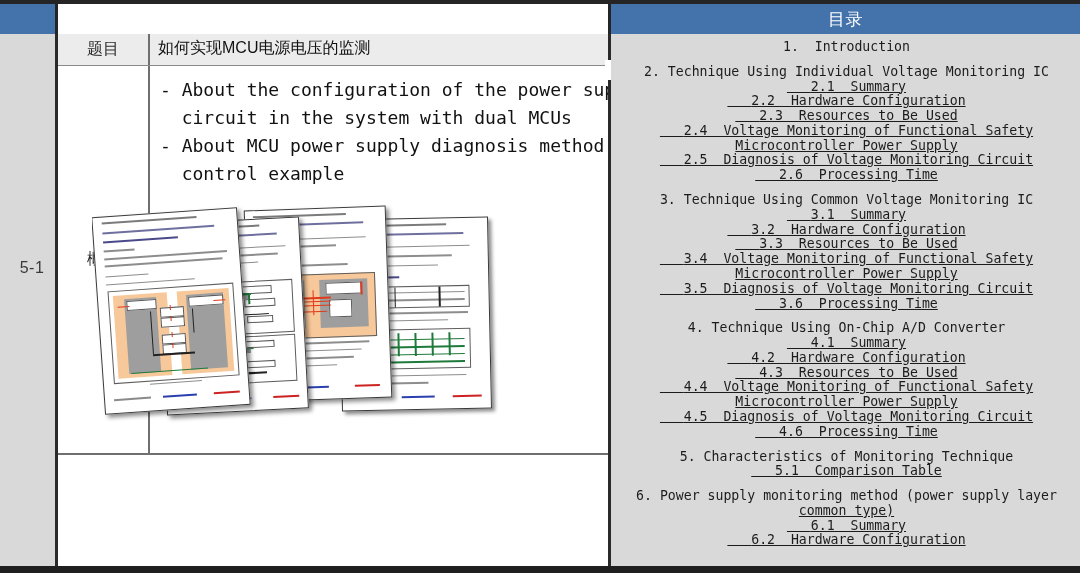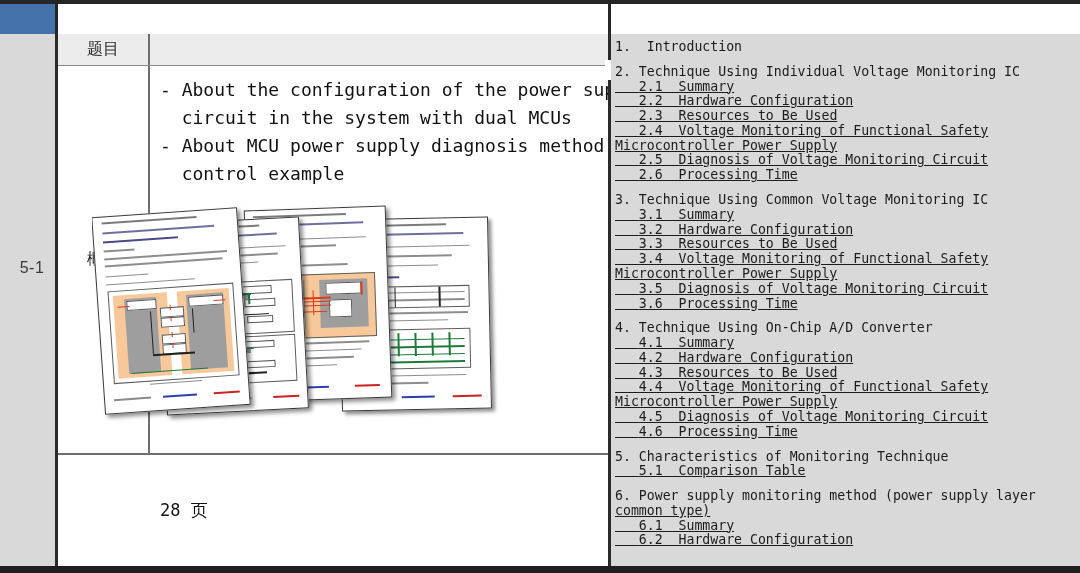--- a/index.html
+++ b/index.html
@@ -141,66 +141,67 @@
     background: #d9d9d9; overflow: hidden;
   }
   .toc {
     font-family: "DejaVu Sans Mono", "Liberation Mono", monospace;
     font-size: 13.2px;
     line-height: 1.12;
     color: #1c1c1c;
     padding: 6px 2px 0 4px;
     white-space: pre-wrap;
   }
-  .toc .grp { margin-bottom: 10px; }
+  .toc .grp { margin-bottom: 10px; text-align: center; }
   .toc .l1 { display:block; }
   .toc .l2 { display:block;text-decoration:underline; }
   .vsep {
     position:absolute; left:608px; top:34px; width:3px; height:532px; background:#2a2a2a;
   }
   .notch {
     position:absolute; left:605px; top:60px; width:6px; height:20px; background:#ffffff;
   }
 </style>
 </head>
 <body>
 
 <div class="page">
 
   <div class="rule-top"></div>
 
   <div class="hdr hdr-left"></div>
   <div class="hdr-sep" style="left:55px;"></div>
   <div class="hdr-sep" style="left:608px;"></div>
+  <div class="hdr hdr-right">目录</div>
 
   <div class="idxcol">
     <span class="v">5-1</span>
   </div>
 
   <div class="tbl">
 
     <div class="row row-title">
       <div class="lbl">题目</div>
+      <div class="cell">
+        <div class="title-text">如何实现MCU电源电压的监测</div>
+      </div>
     </div>
 
     <div class="row row-desc">
       <div class="lbl">概述</div>
       <div class="cell">
         <div class="bullets">- About the configuration of the power supply
   circuit in the system with dual MCUs
 - About MCU power supply diagnosis method and
   control example</div>
         <div class="imglabel">(Image)</div>
       </div>
     </div>
 
     <div class="row row-pages">
-      <div class="cell">
-        <div class="pages-text">28 页</div>
-      </div>
     </div>
   </div>
 
   <div class="thumbs">
 
     <div class="doc" style="left:248px; top:18px; width:148px; height:190px; transform:rotate(-1.2deg);">
       <div class="doc-t1"></div>
         <div class="doc-t2"></div>
       <div class="ln" style="left:6%; top:14%; width:82%;"></div>
       <div class="ln" style="left:6%; top:19%; width:70%;"></div>

